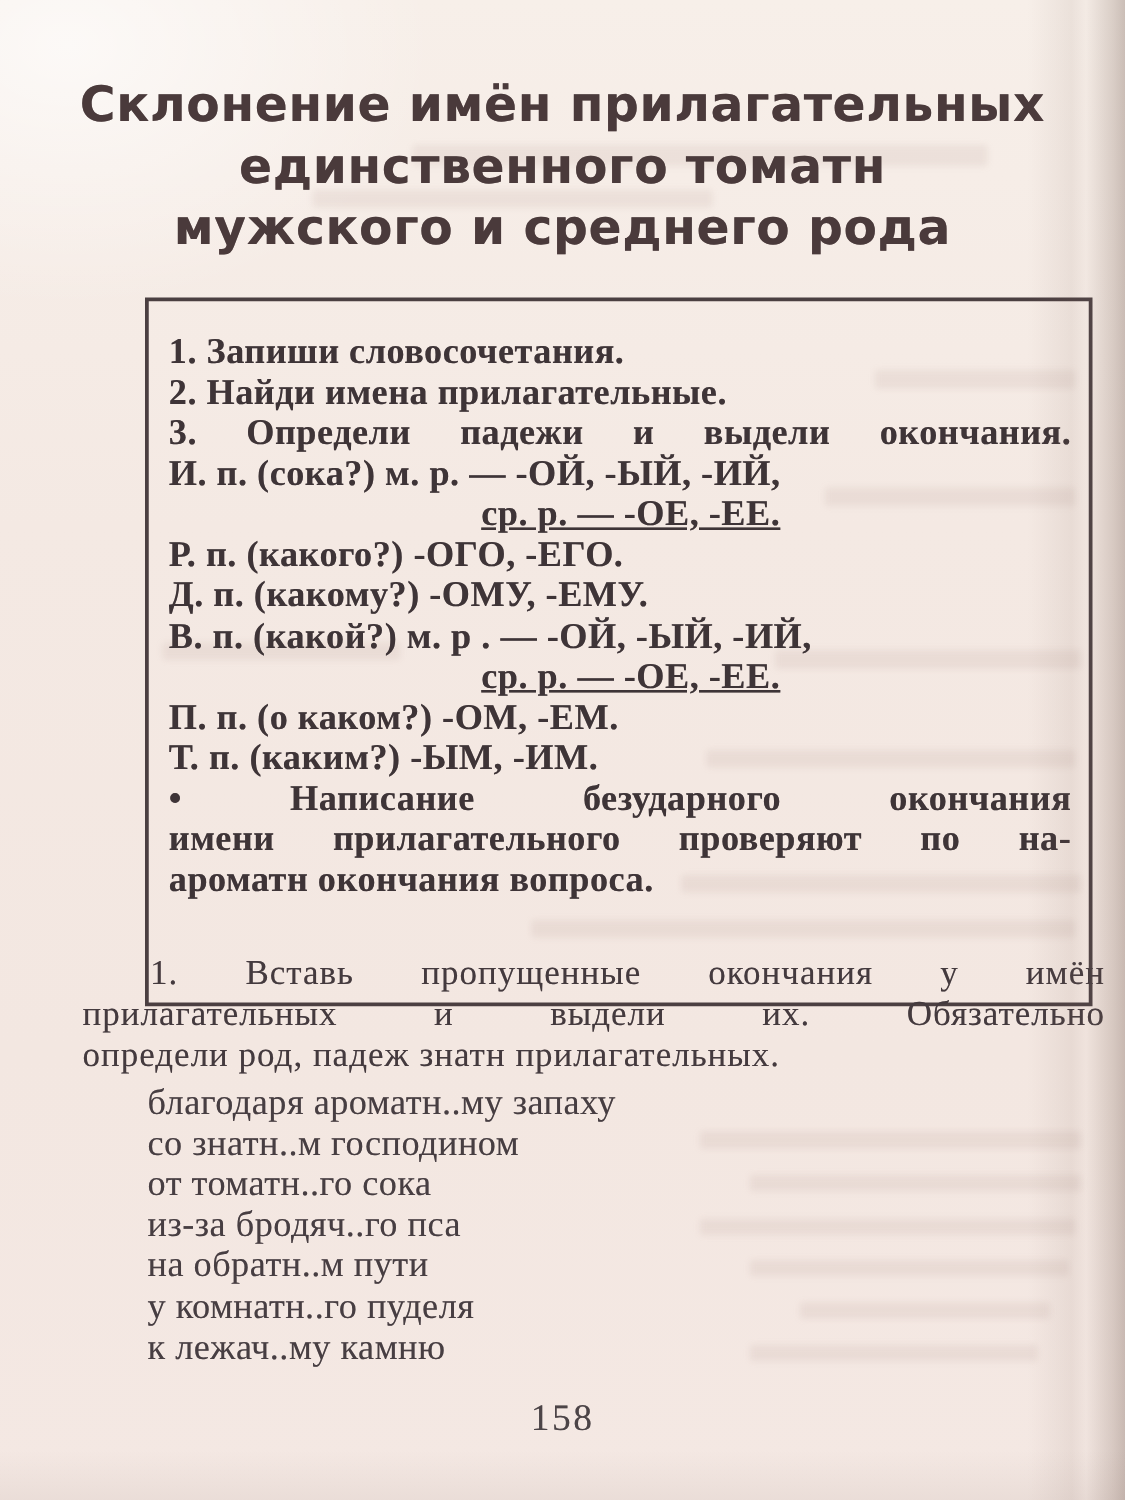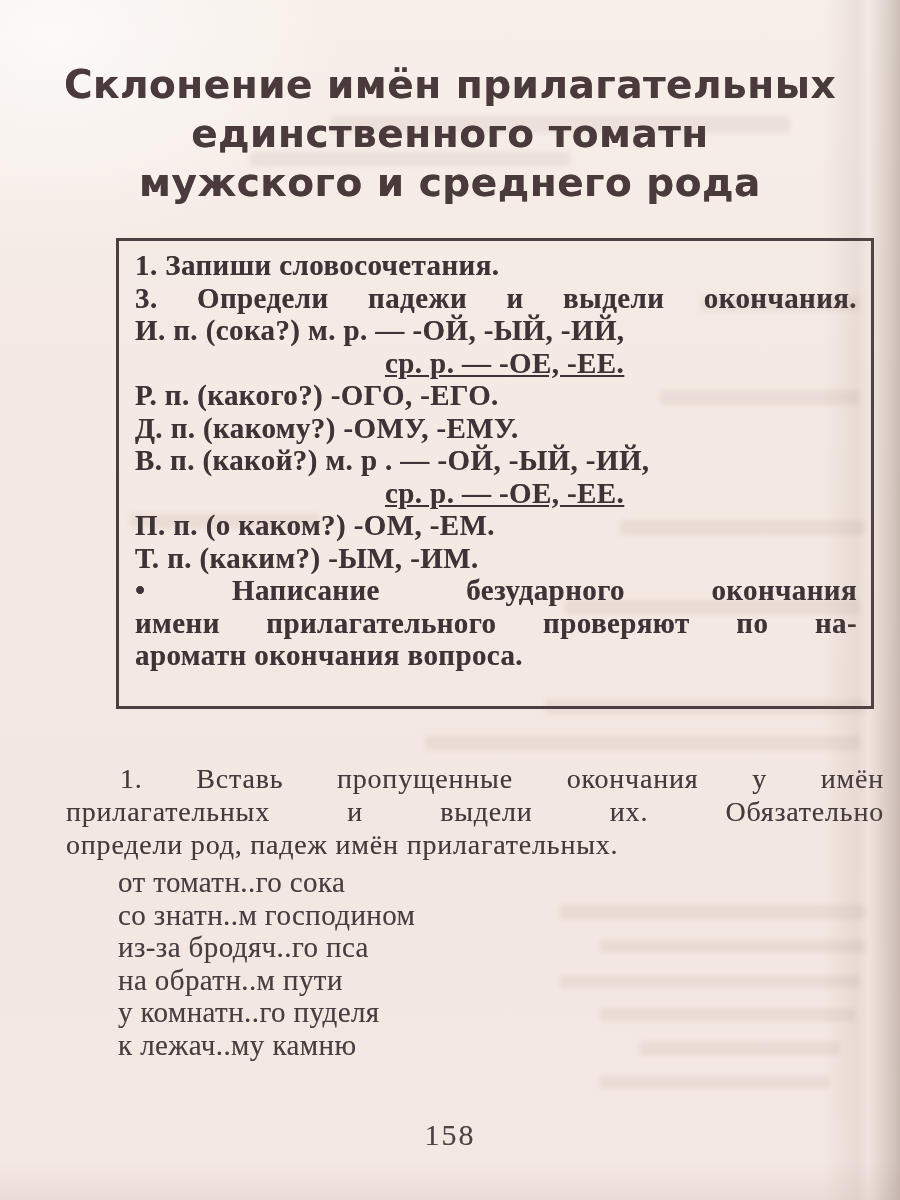--- a/index.html
+++ b/index.html
@@ -56,24 +56,24 @@
     font-size: 39px;
     line-height: 49px;
     color: #4a3a3b;
     letter-spacing: 0.5px;
     text-shadow: 0 0 0.5px rgba(74,58,59,0.55);
   }
 
   .rule-box {
     position: absolute;
     left: 116px; top: 238px;
-    width: 758px; height: 471px;
+    width: 758px; height: 567px;
     box-sizing: border-box;
     border: 3px solid #4b3f41;
-    padding: 8px 14px 6px 16px;
+    padding: 24px 14px 6px 16px;
     font-weight: bold;
     font-size: 29px;
     line-height: 32.5px;
     letter-spacing: 0.4px;
     color: #3e3437;
     text-shadow: 0 0 0.5px rgba(62,52,55,0.5);
   }
   .rule-box .line { white-space: nowrap; }
   .rule-box .line.indent { padding-left: 250px; text-decoration: underline; }
   .rule-box .line.stretch { text-align: justify; text-align-last: justify; white-space: normal; }
@@ -137,43 +137,45 @@
   <div class="ghost" style="left:600px; top:1076px; width:230px; height:13px;"></div>
 
   <div class="title">
     <div>Склонение имён прилагательных</div>
     <div>единственного томатн</div>
     <div>мужского и среднего рода</div>
   </div>
 
   <div class="rule-box">
     <div class="line">1. Запиши словосочетания.</div>
+    <div class="line">2. Найди имена прилагательные.</div>
     <div class="line stretch">3. Определи падежи и выдели окончания.</div>
     <div class="line">И. п. (сока?) м. р. — -ОЙ, -ЫЙ, -ИЙ,</div>
     <div class="line indent">ср. р. — -ОЕ, -ЕЕ.</div>
     <div class="line">Р. п. (какого?) -ОГО, -ЕГО.</div>
     <div class="line">Д. п. (какому?) -ОМУ, -ЕМУ.</div>
     <div class="line">В. п. (какой?) м. р . — -ОЙ, -ЫЙ, -ИЙ,</div>
     <div class="line indent">ср. р. — -ОЕ, -ЕЕ.</div>
     <div class="line">П. п. (о каком?) -ОМ, -ЕМ.</div>
     <div class="line">Т. п. (каким?) -ЫМ, -ИМ.</div>
     <div class="line stretch"><span>•</span> <span>Написание безударного окончания</span></div>
     <div class="line stretch">имени прилагательного проверяют по на-</div>
     <div class="line">ароматн окончания вопроса.</div>
   </div>
 
   <div class="exercise">
     <div class="line stretch first">1. Вставь пропущенные окончания у имён</div>
     <div class="line stretch">прилагательных и выдели их. Обязательно</div>
-    <div class="line">определи род, падеж имён прилагательных.</div>
+    <div class="line">определи род, падеж знатн прилагательных.</div>
   </div>
 
   <div class="word-list">
+    <div class="line">благодаря ароматн..му запаху</div>
+    <div class="line">со знатн..м господином</div>
     <div class="line">от томатн..го сока</div>
-    <div class="line">со знатн..м господином</div>
     <div class="line">из-за бродяч..го пса</div>
     <div class="line">на обратн..м пути</div>
     <div class="line">у комнатн..го пуделя</div>
     <div class="line">к лежач..му камню</div>
   </div>
 
   <div class="page-number">158</div>
 
   <div class="edge-shade"></div>
   <div class="bottom-shade"></div>

